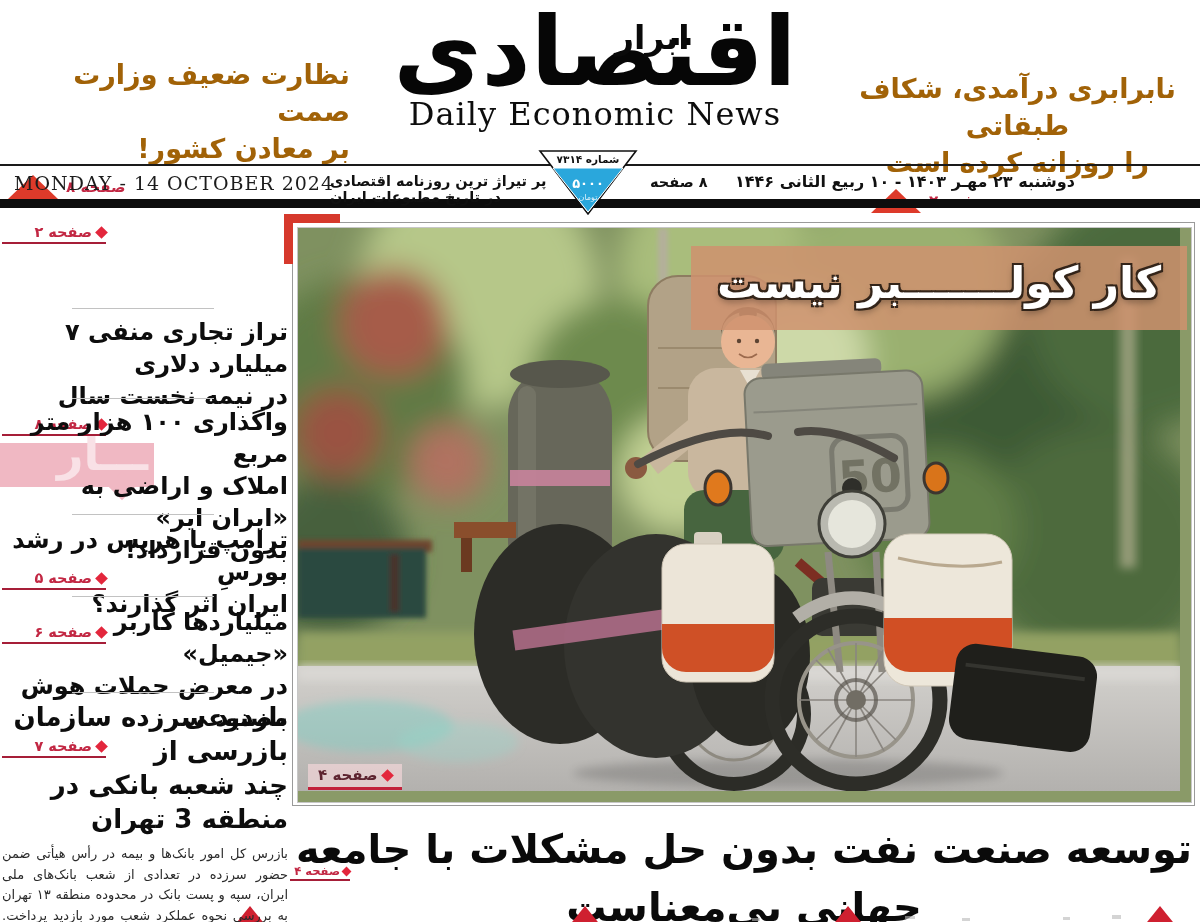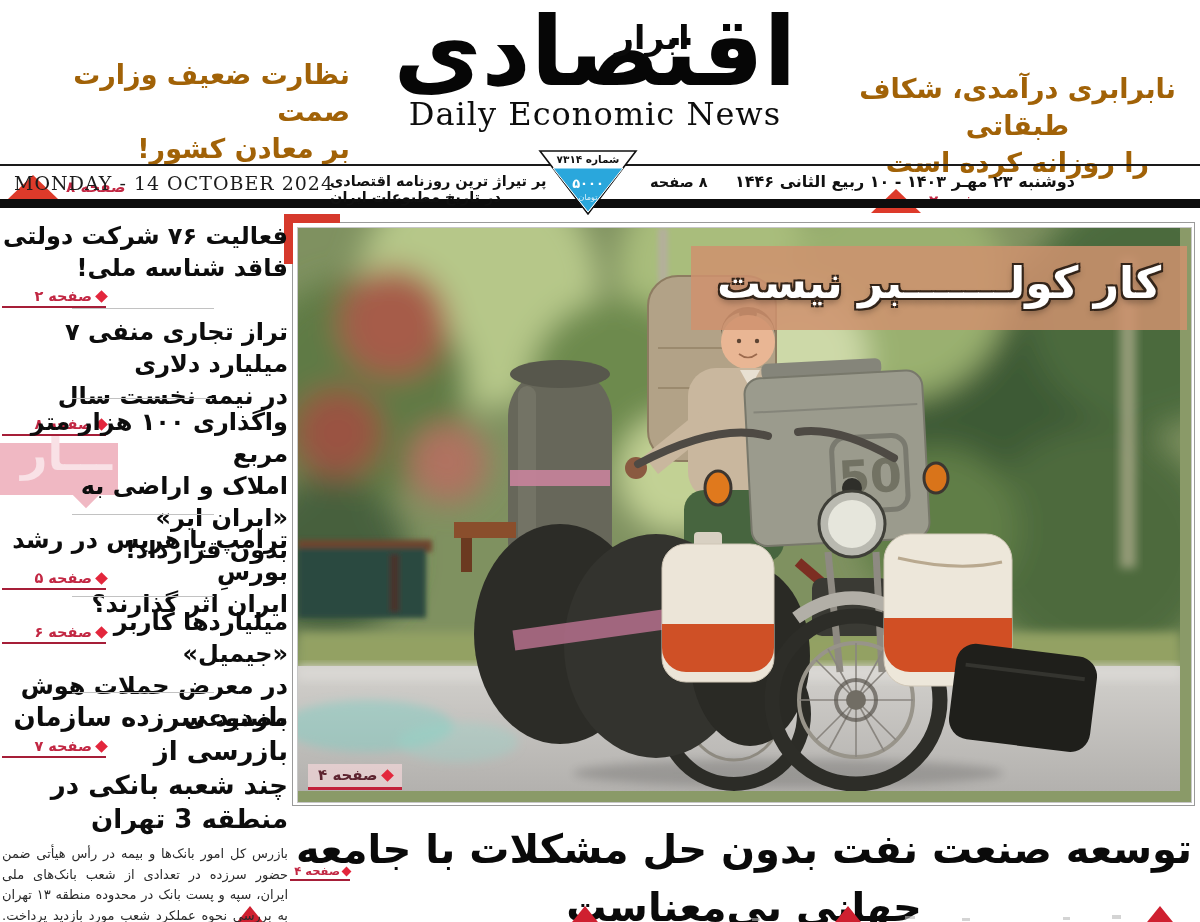--- a/index.html
+++ b/index.html
@@ -40,22 +40,22 @@
   .lstory .story-title{font-weight:bold;font-size:24px;line-height:32px;color:#0d0d0d;white-space:pre-line;}
   .pmarker{direction:rtl;width:104px;margin-left:auto;margin-right:0;
     border-bottom:2.5px solid #a61e38;padding-bottom:2px;margin-top:4px;
     display:flex;direction:rtl;justify-content:flex-start;align-items:center;gap:5px;}
   .lstory .pmarker{margin-right:auto;margin-left:0;} 
   .dmond{width:9px;height:9px;background:#e3263c;transform:rotate(45deg);flex:0 0 auto;}
   .pmarker .pref-text{color:#c22743;font-size:14.5px;font-weight:bold;}
   .lsep{position:absolute;left:72px;width:142px;border-top:1.5px solid #c2c2c2;}
   .story-body{font-size:13px;line-height:20.5px;color:#2a2a2a;text-align:justify;margin-top:8px;
     font-weight:normal;}
-  .watermark{position:absolute;left:0;top:443px;width:118px;height:52px;background:#eda9b6;
-    opacity:.82;z-index:0;overflow:visible;}
+  .watermark{position:absolute;left:0;top:443px;width:118px;height:44px;background:#eda9b6;
+    opacity:.82;z-index:0;overflow:visible;padding-left:36px;}
   .watermark .wm-text{position:absolute;right:6px;top:-16px;font-size:46px;font-weight:bold;
     color:#f8dbe1;direction:rtl;}
   .watermark .wm-tail{position:absolute;right:22px;bottom:-9px;width:20px;height:20px;
     background:#eda9b6;transform:rotate(45deg);}
   .lstory, .lsep{z-index:1;}
   
   .photo-frame{position:absolute;left:292px;top:222px;width:893px;height:574px;
     border:1.5px solid #9a9a9a;background:#fff;padding:4px;}
   .photo-inner{width:100%;height:100%;border:1px solid #c7c7c7;position:relative;overflow:hidden;background:#8a9a68;}
   .bracket-h{position:absolute;left:-9px;top:-9px;width:56px;height:9px;background:#d6392c;}
@@ -126,22 +126,20 @@
 </svg>
 
 <div class="left-col">
 
   <div class="watermark">
     <div class="wm-text">ـــار</div>
     <div class="wm-tail"></div>
   </div>
 
   <div class="lstory" style="top:220px;">
-    <div class="story-title">فعالیت ۷۶ شرکت دولتی
-فاقد شناسه ملی!</div>
     <div class="pmarker">
       <span class="dmond"></span>
       <span class="pref-text">صفحه ۲</span>
     </div>
   </div>
   <div class="lsep" style="top:308px;"></div>
 
   <div class="lstory" style="top:316px;">
     <div class="story-title">تراز تجاری منفی ۷ میلیارد دلاری
 در نیمه نخست سال</div>

